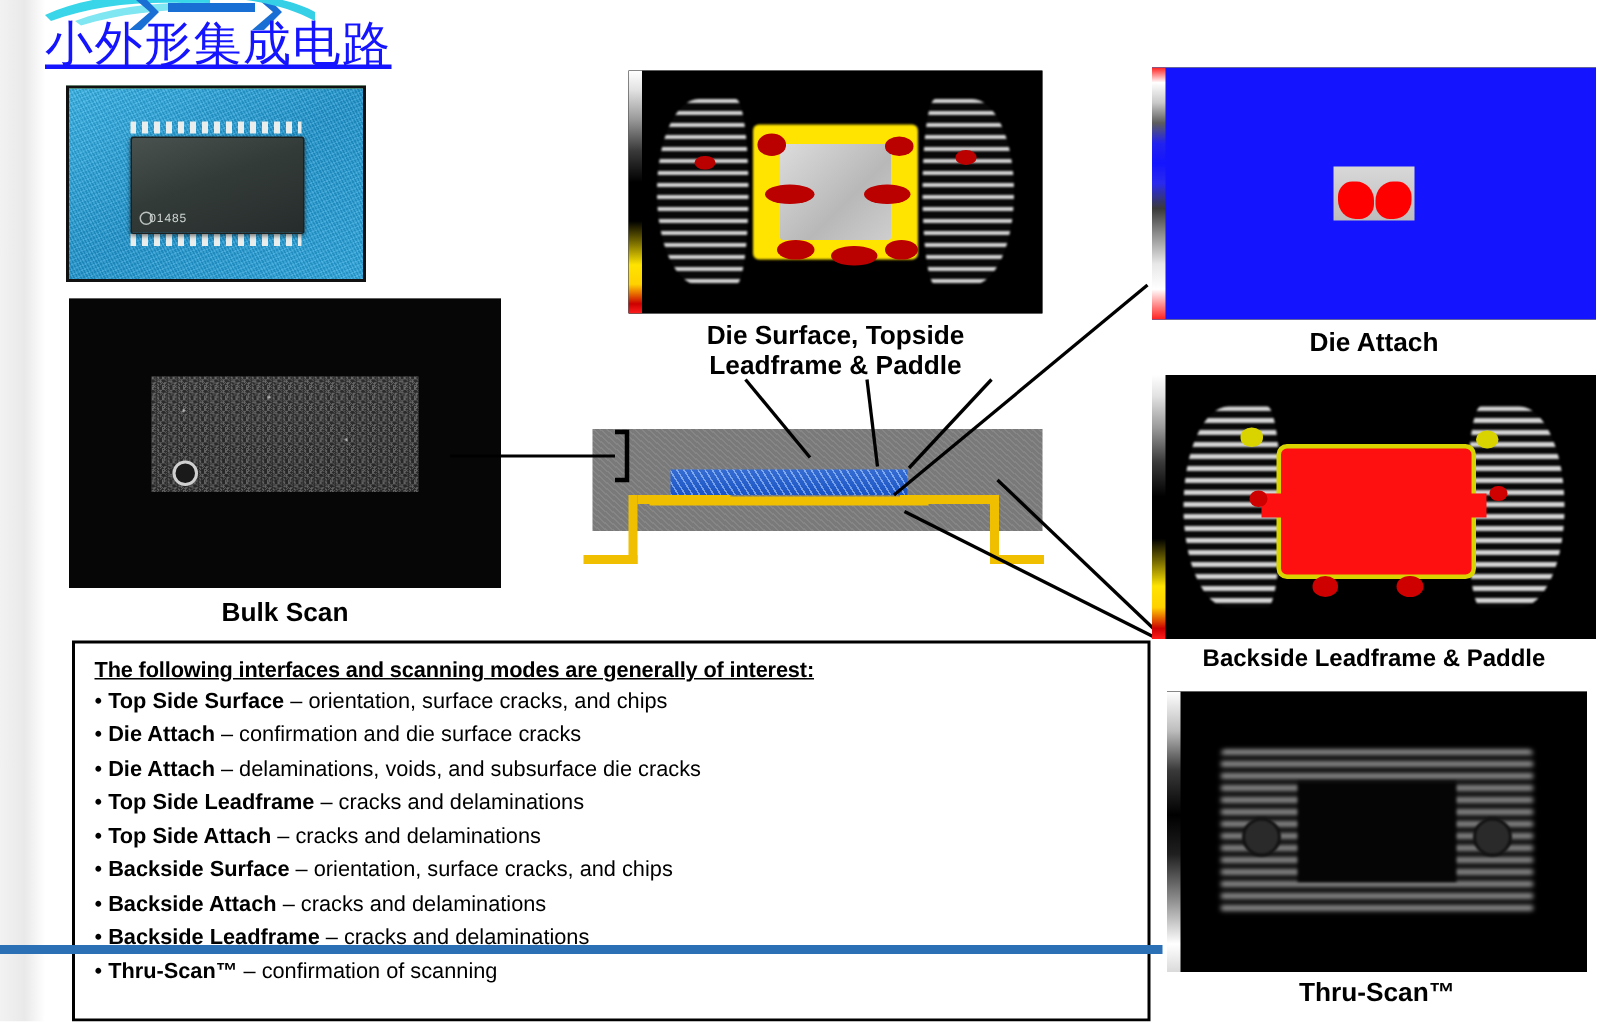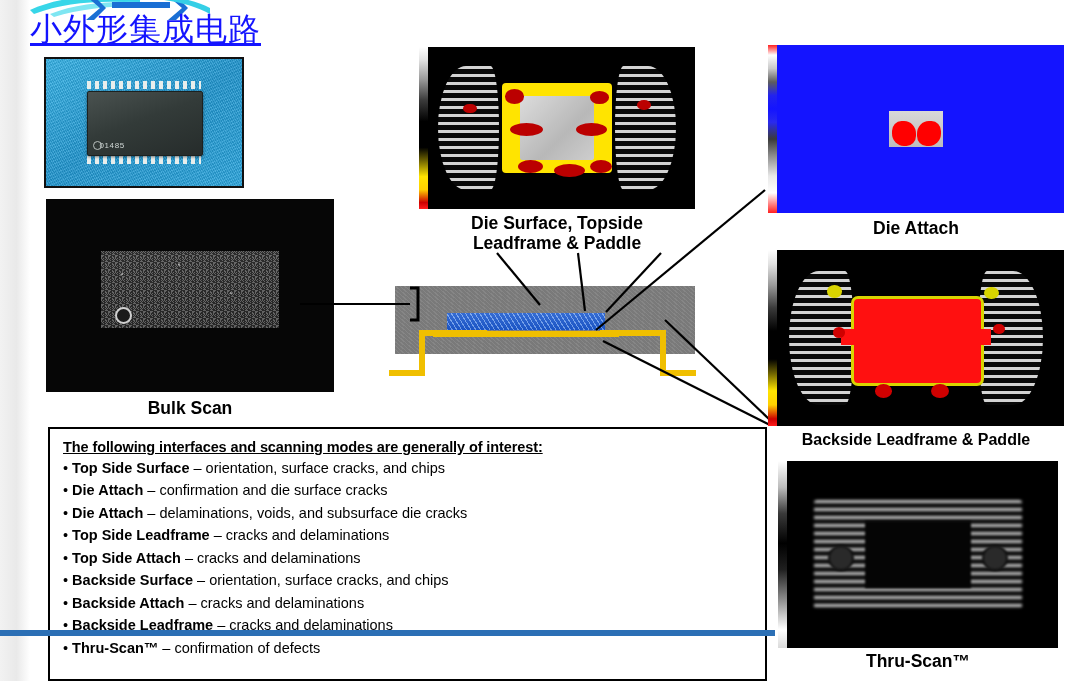--- a/index.html
+++ b/index.html
@@ -292,19 +292,19 @@
     <div class="tb-head">The following interfaces and scanning modes are generally of interest:</div>
     <div id="tb-list">
         <div class="tb-row">• <b>Top Side Surface</b><span> – orientation, surface cracks, and chips</span></div>
         <div class="tb-row">• <b>Die Attach</b><span> – confirmation and die surface cracks</span></div>
         <div class="tb-row">• <b>Die Attach</b><span> – delaminations, voids, and subsurface die cracks</span></div>
         <div class="tb-row">• <b>Top Side Leadframe</b><span> – cracks and delaminations</span></div>
         <div class="tb-row">• <b>Top Side Attach</b><span> – cracks and delaminations</span></div>
         <div class="tb-row">• <b>Backside Surface</b><span> – orientation, surface cracks, and chips</span></div>
         <div class="tb-row">• <b>Backside Attach</b><span> – cracks and delaminations</span></div>
         <div class="tb-row">• <b>Backside Leadframe</b><span> – cracks and delaminations</span></div>
-        <div class="tb-row">• <b>Thru-Scan™</b><span> – confirmation of defects</span></div>
+        <div class="tb-row">• <b>Thru-Scan™</b><span> – confirmation of scanning</span></div>
       </div>
   </div>
 
   <div class="footer-bar"></div>
 
 </div>
 
 </body></html>

